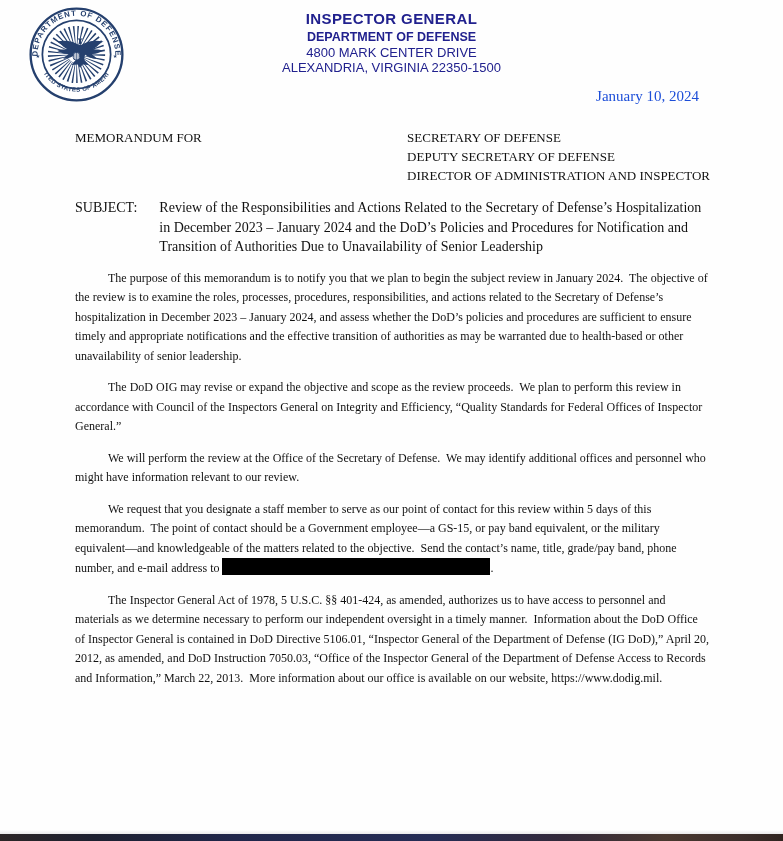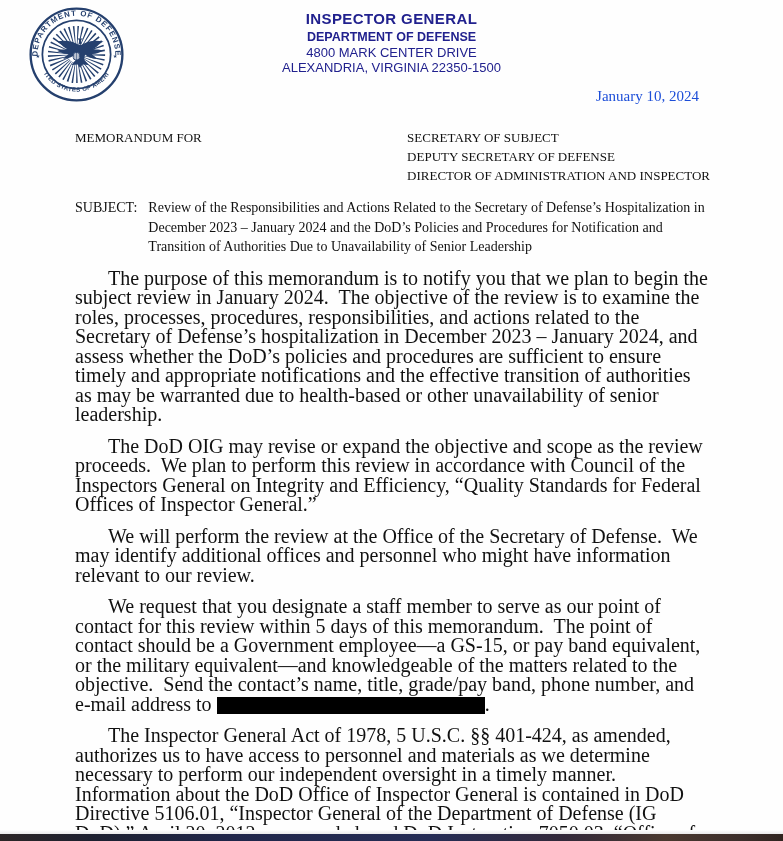--- a/index.html
+++ b/index.html
@@ -22,24 +22,24 @@
   .org-subtitle{font-size:12.5px;font-weight:bold;line-height:15px;margin-top:1px;}
   .org-address{font-size:13px;line-height:15px;}
   .date-line{
     position:absolute;top:88px;right:84px;
     font-size:15px;color:#1d4ed8;
   }
   
   .content{padding:0 73px 0 75px;}
   .memo-for{display:flex;gap:8px;margin-top:10px;font-size:13px;line-height:19px;justify-content:space-between;}
   .recipients div{line-height:19px;}
-  .subject-row{display:flex;gap:11px;margin-top:13px;font-size:14px;line-height:19.5px;}
+  .subject-row{display:flex;gap:22px;margin-top:13px;font-size:14px;line-height:19.5px;}
   .subject-text{flex:1;white-space:pre-wrap;}
   .para{
-    font-size:20px;line-height:19.5px;
+    font-size:12px;line-height:19.5px;
     margin:12px 0 0 0;text-indent:33px;
     white-space:pre-wrap;
   }
   .bold{font-weight:normal;}
   .redaction{
     display:inline-block;background:#000;
     vertical-align:-3px;
   }
   .redaction.r1{width:268px;height:17px;}
   .redaction.r2{width:121px;height:17px;}
@@ -107,21 +107,21 @@
     </div>
 
     <div class="date-line">January 10, 2024</div>
   </div>
 
   <div class="content">
 
     <div class="memo-for">
       <span>MEMORANDUM FOR</span>
       <div class="recipients">
-        <div>SECRETARY OF SUBJECT</div>
+        <div>SECRETARY OF DEFENSE</div>
         <div>DEPUTY SECRETARY OF DEFENSE</div>
         <div>DIRECTOR OF ADMINISTRATION AND INSPECTOR</div>
       </div>
     </div>
 
     <div class="subject-row">
       <span>SUBJECT:</span>
       <div class="subject-text">Review of the Responsibilities and Actions Related to the Secretary of Defense’s Hospitalization in December 2023 – January 2024 and the DoD’s Policies and Procedures for Notification and Transition of Authorities Due to Unavailability of Senior Leadership</div>
     </div>
 

